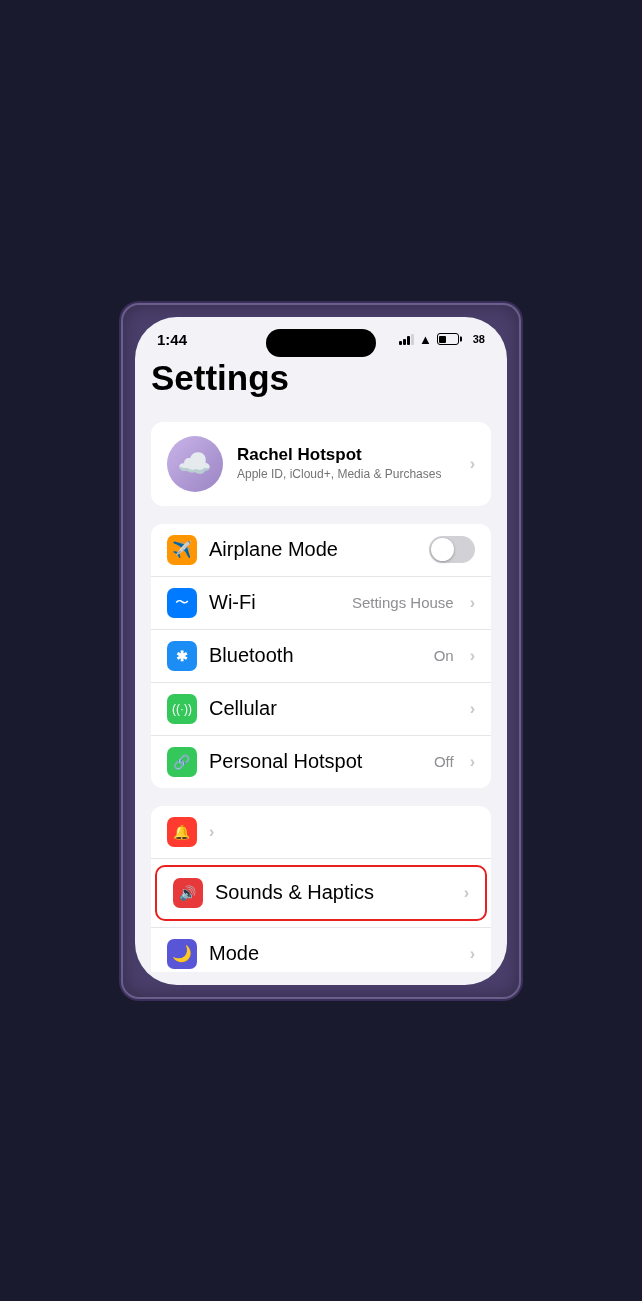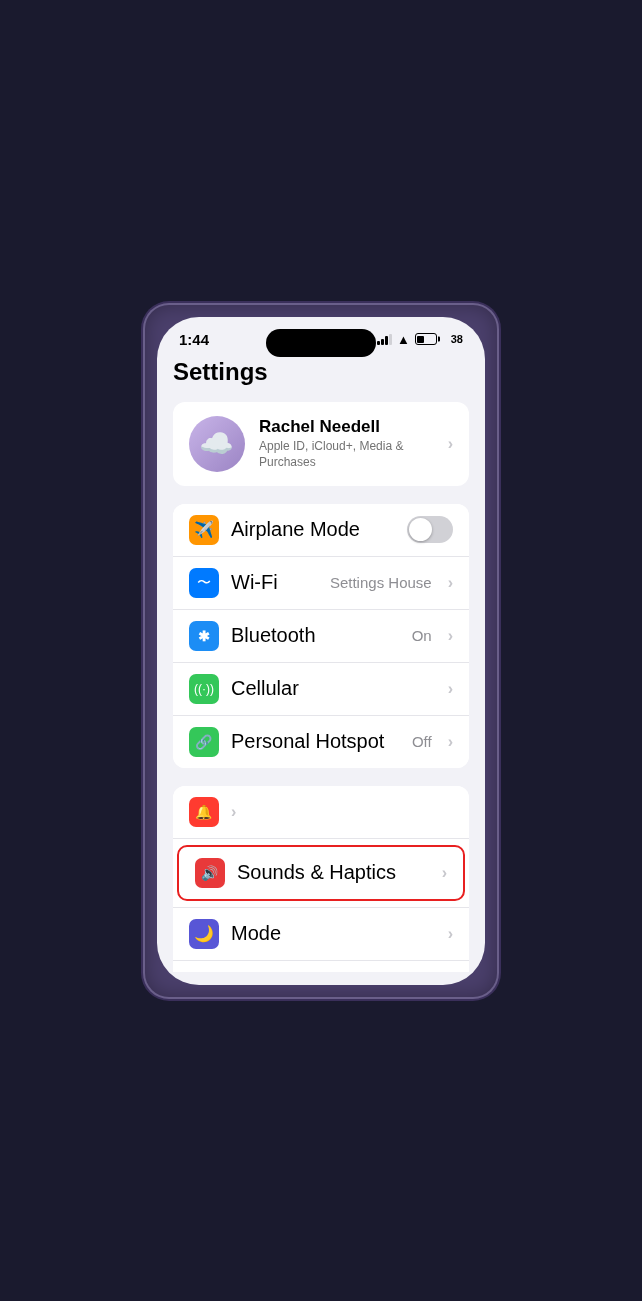--- a/index.html
+++ b/index.html
@@ -7,24 +7,24 @@
     body {
       background: #1a1a2e;
       display: flex;
       justify-content: center;
       align-items: center;
       min-height: 100vh;
       font-family: -apple-system, BlinkMacSystemFont, 'Helvetica Neue', sans-serif;
     }
 
     .phone-frame {
-      width: 352px;
+      width: 396px;
       height: 692px;
       background: #4a3f6b;
-      border-radius: 24px;
+      border-radius: 16px;
       position: relative;
       padding: 12px;
       box-shadow:
         0 0 0 2px #6a5f8a,
         0 0 0 4px #3a2f5a,
         inset 0 0 20px rgba(0,0,0,0.3);
     }
 
     .phone-inner {
       width: 100%;
@@ -131,24 +131,24 @@
     }
 
     
     .content {
       padding: 0 16px;
       overflow-y: auto;
       height: calc(100% - 50px);
     }
 
     .page-title {
-      font-size: 24px;
+      font-size: 35px;
       font-weight: 700;
       color: #000;
-      margin-bottom: 16px;
+      margin-bottom: 24px;
       padding-top: 4px;
     }
 
     
     .card {
       background: #fff;
       border-radius: 12px;
       margin-bottom: 18px;
       overflow: hidden;
     }
@@ -303,21 +303,21 @@
       </div>
     </div>
 
     <div class="content">
       <h1 class="page-title">Settings</h1>
 
       <div class="card">
         <div class="profile-row">
           <div class="profile-avatar">☁️</div>
           <div class="profile-info">
-            <div class="profile-name">Rachel Needell</div>
+            <div class="profile-name">Rachel Hotspot</div>
             <div class="profile-subtitle">Apple ID, iCloud+, Media &amp; Purchases</div>
           </div>
           <span class="chevron">›</span>
         </div>
       </div>
 
       <div class="card">
 
         <div class="settings-row">
           <div class="row-icon icon-orange">✈️</div>

